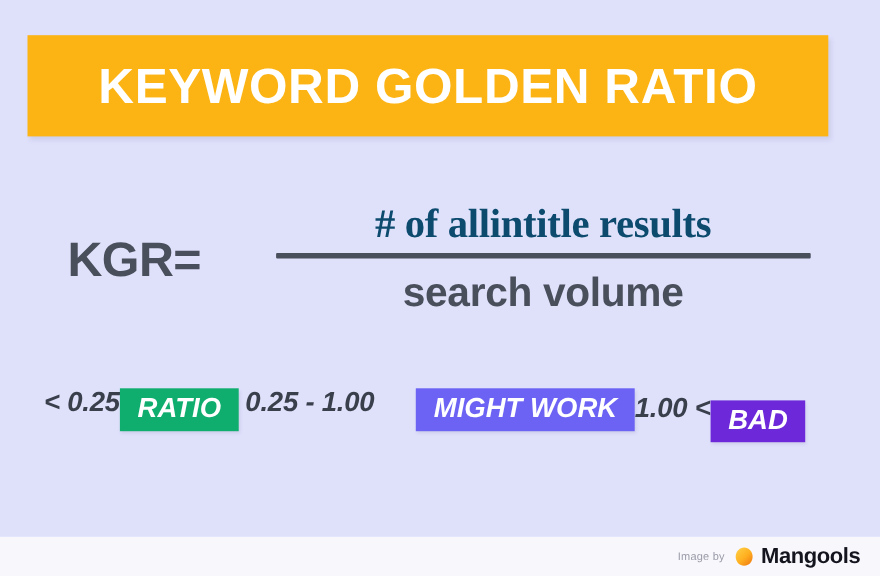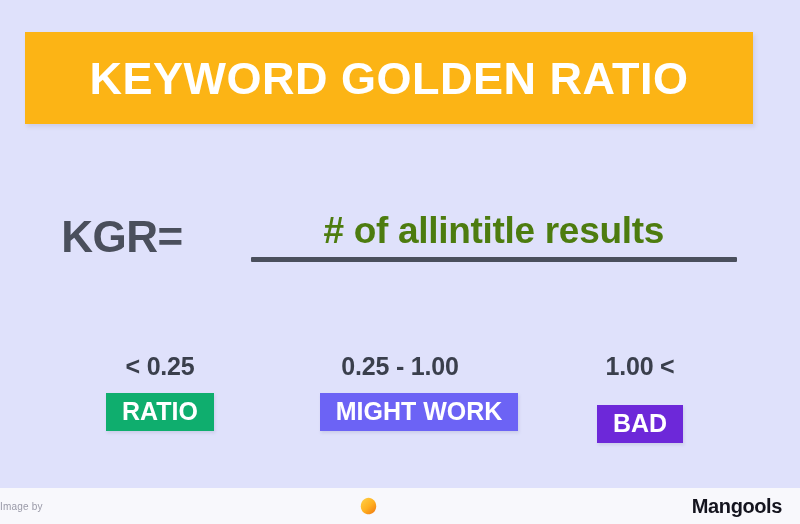--- a/index.html
+++ b/index.html
@@ -66,27 +66,28 @@
     margin-top: 4px;
     white-space: nowrap;
   }
   .fraction {
     display: flex;
     flex-direction: column;
     align-items: center;
     width: 490px;
   }
   .fraction-numerator {
-    color: #4d7c0f;
+    color: #0c4a6e;
     font-size: 37px;
     font-weight: bold;
     letter-spacing: -0.3px;
     line-height: 1.25;
     white-space: nowrap;
     margin-bottom: 3px;
+    font-family: Liberation Serif, serif;
   }
   .fraction-bar {
     width: 486px;
     height: 5px;
     background: #4a4f5c;
     border-radius: 1px;
   }
   .fraction-denominator {
     color: #4a4f5c;
     font-size: 37px;
@@ -102,23 +103,24 @@
     position: absolute;
     left: 40px;
     top: 352px;
     width: 720px;
     display: flex;
     align-items: flex-start;
     justify-content: space-between;
   }
   .scale-col {
     display: flex;
-    flex-direction: column;
+    flex-direction: row;
     align-items: center;
     flex: 1 1 0;
+    font-style: italic;
   }
   .scale-value {
     color: #3a3f4c;
     font-size: 25px;
     font-weight: bold;
     letter-spacing: -0.2px;
     margin-bottom: 12px;
     white-space: nowrap;
   }
   .scale-badge {
@@ -138,21 +140,21 @@
   
   .footer-bar {
     position: absolute;
     left: 0;
     bottom: 0;
     width: 800px;
     height: 36px;
     background: #f8f8fc;
     display: flex;
     align-items: center;
-    justify-content: space-between;
+    justify-content: flex-end;
     padding-right: 18px;
     box-sizing: border-box;
   }
   .footer-credit-label {
     color: #9a9aa8;
     font-size: 10px;
     letter-spacing: 0.2px;
     margin-right: 9px;
   }
   .mango-logo {
@@ -175,20 +177,21 @@
 
   <div class="title-banner">
     <div class="title-text">KEYWORD GOLDEN RATIO</div>
   </div>
 
   <div class="formula-row">
     <div class="kgr-label">KGR=</div>
     <div class="fraction">
       <div class="fraction-numerator"># of allintitle results</div>
       <div class="fraction-bar"></div>
+      <div class="fraction-denominator">search volume</div>
     </div>
   </div>
 
   <div class="scale-row">
 
     <div class="scale-col">
       <div class="scale-value">&lt; 0.25</div>
       <div class="scale-badge badge-great">RATIO</div>
     </div>
 

